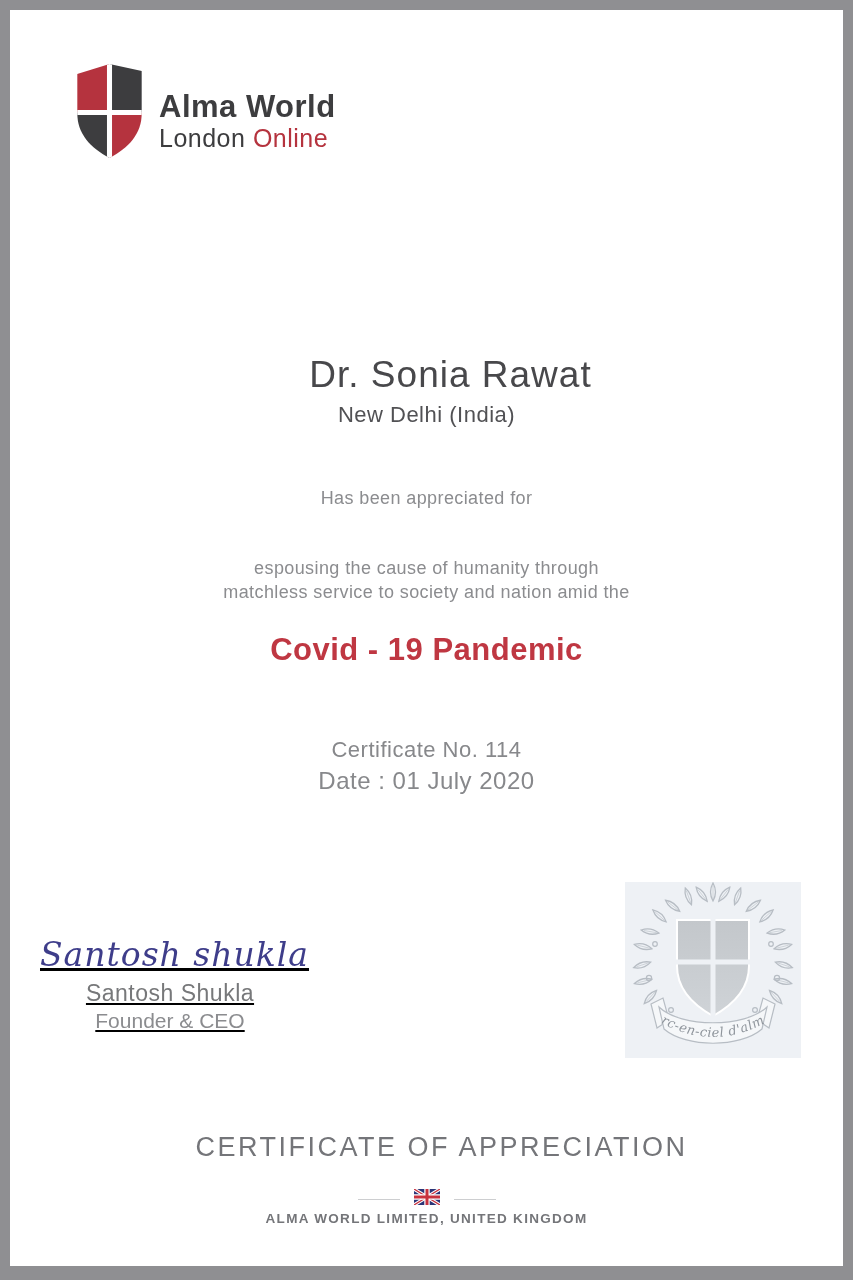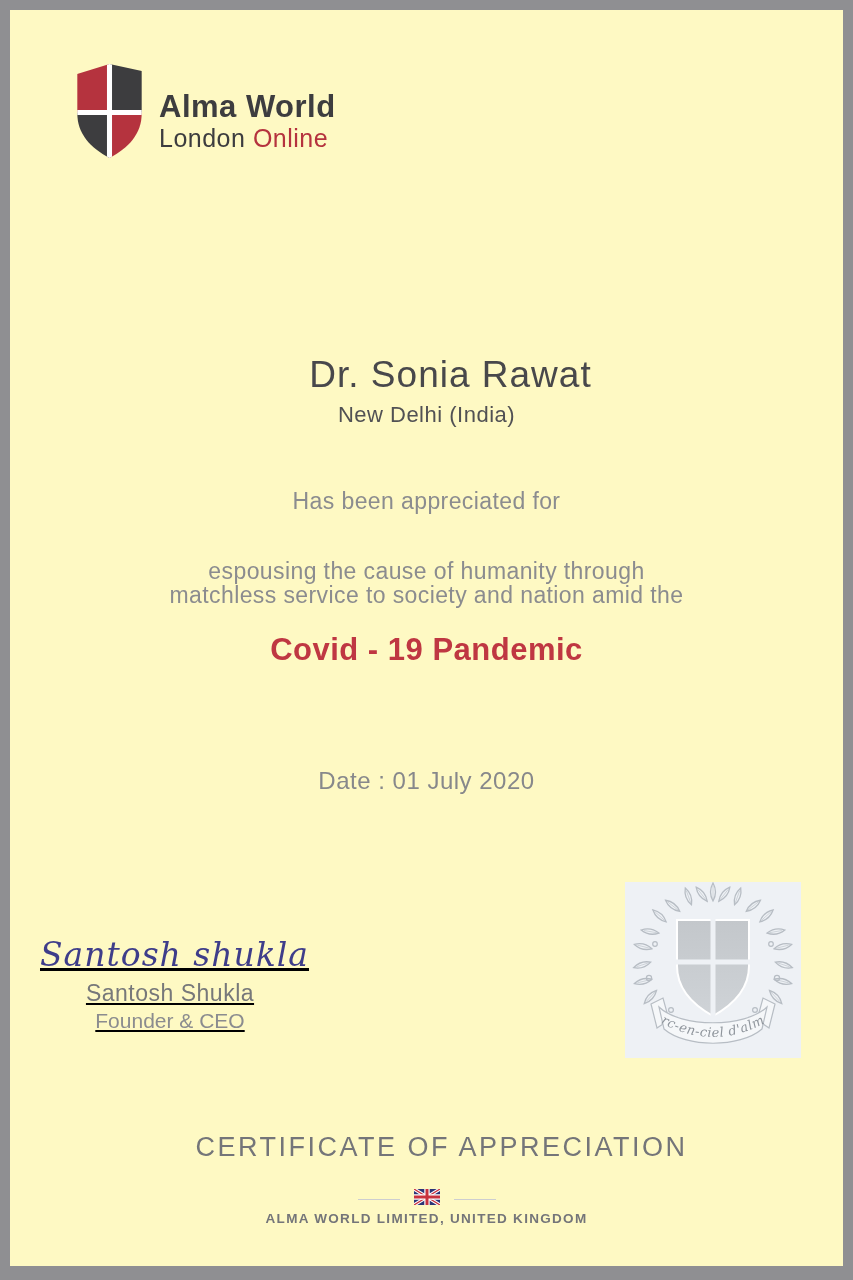--- a/index.html
+++ b/index.html
@@ -6,38 +6,38 @@
   html,body { width:853px; height:1280px; }
   body {
     background:#8f8f92;
     font-family:"Liberation Sans", sans-serif;
     position:relative;
     overflow:hidden;
   }
   .certificate {
     position:absolute;
     left:10px; top:10px; right:10px; bottom:14px;
-    background:#fef9c3;
+    background:#ffffff;
   }
   
   .logo {
     position:absolute; left:63px; top:52px;
     display:flex; align-items:center; gap:13px;
   }
   .logo-text { display:flex; flex-direction:column; justify-content:center; padding-top:18px; }
   .brand-line1 {
     font-size:31px; font-weight:700; color:#3d3d3f; letter-spacing:0.5px; line-height:1.05;
   }
   .brand-line2 { font-size:25px; font-weight:400; color:#3d3d3f; letter-spacing:0.5px; }
   .brand-accent { color:#b5333e; }
   
   .centered { position:absolute; left:0; right:0; text-align:center; }
   .recipient-name { top:344px; font-size:37px; font-weight:400; color:#48484b; letter-spacing:1px;margin-left:48px; }
   .recipient-location { top:392px; font-size:22px; font-weight:300; color:#515154; letter-spacing:0.5px; }
-  .body-line { font-size:23px; font-weight:400; color:#8b8c8f; letter-spacing:0.4px; }
+  .body-line { font-size:18px; font-weight:400; color:#8b8c8f; letter-spacing:0.4px; }
   .body-line1 { top:478px; }
   .body-line2 { top:525px;margin-top:23px; }
   .body-line3 { top:572px; }
   .highlight { top:622px; font-size:31px; font-weight:700; color:#bf3742; letter-spacing:0.5px; }
   .cert-no { top:727px; font-size:22px; color:#87888b; letter-spacing:0.5px; }
   .cert-date { top:757px; font-size:24px; color:#87888b; letter-spacing:0.5px; }
   
   .signature-block { position:absolute; left:30px; top:925px; width:260px; text-align:center;text-decoration:underline; }
   .signature-script {
     font-family:"DejaVu Serif", serif; font-style:italic;
@@ -90,20 +90,21 @@
   </div>
 
   <div class="centered recipient-name">Dr. Sonia Rawat</div>
   <div class="centered recipient-location">New Delhi (India)</div>
 
   <div class="centered body-line body-line1">Has been appreciated for</div>
   <div class="centered body-line body-line2">espousing the cause of humanity through</div>
   <div class="centered body-line body-line3">matchless service to society and nation amid the</div>
   <div class="centered highlight">Covid - 19 Pandemic</div>
 
+  <div class="centered cert-no">Certificate No. 114</div>
   <div class="centered cert-date">Date : 01 July 2020</div>
 
   <div class="signature-block">
     <div class="signature-script">Santosh shukla</div>
     <div class="signatory-name">Santosh Shukla</div>
     <div class="signatory-title">Founder &amp; CEO</div>
   </div>
 
   <div class="emblem">
     <svg width="176" height="176" viewBox="0 0 176 176">

